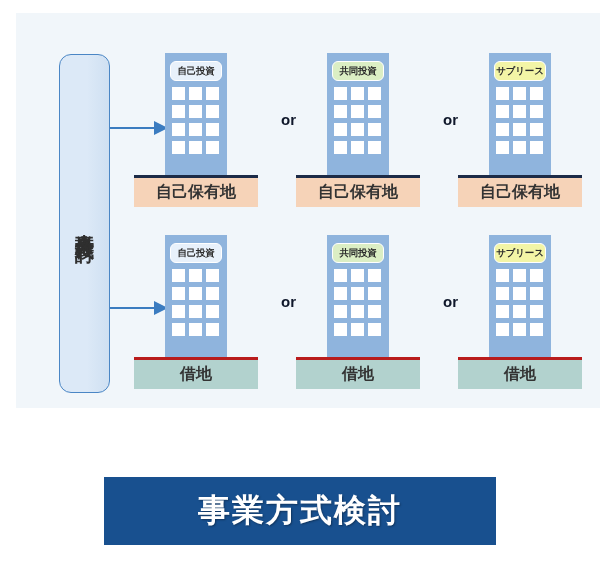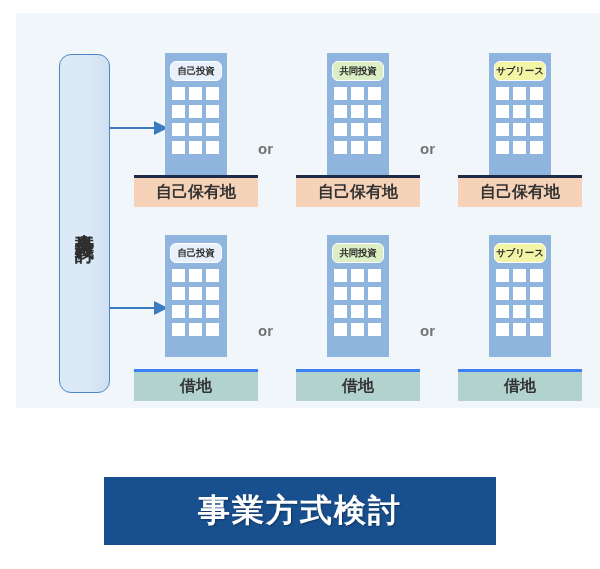--- a/index.html
+++ b/index.html
@@ -101,25 +101,25 @@
     width: 124px;
     height: 160px;
   }
   .col-0 { left: 0px; }
   .col-1 { left: 162px; text-align: right; }
   .col-2 { left: 324px; }
 
   .or-separator {
     position: absolute;
     width: 38px;
-    text-align: left;
+    text-align: right;
     font-size: 15px;
     font-weight: 600;
-    color: #737373;
-    top: 87px;
+    color: #0f172a;
+    top: 58px;
   }
   .or-0 { left: 124px; }
   .or-1 { left: 286px; }
 
   
   .building {
     position: absolute;
     left: 31px;
     top: 0px;
     width: 62px;
@@ -179,22 +179,21 @@
     font-weight: 600;
     color: #333333;
     white-space: nowrap;
   }
   .ground-owned {
     background: #f6d3b8;
     border-top: 3px solid #1c2b47;
   }
   .ground-leased {
     background: #b2d2ce;
-    border-top: 3px solid #3b82f6;
-    margin-top: 12px;
+    border-top: 3px solid #b91c1c;
   }
 
   
   #bottom-banner {
     position: absolute;
     left: 104px;
     top: 477px;
     width: 392px;
     height: 68px;
     background: #18508f;

